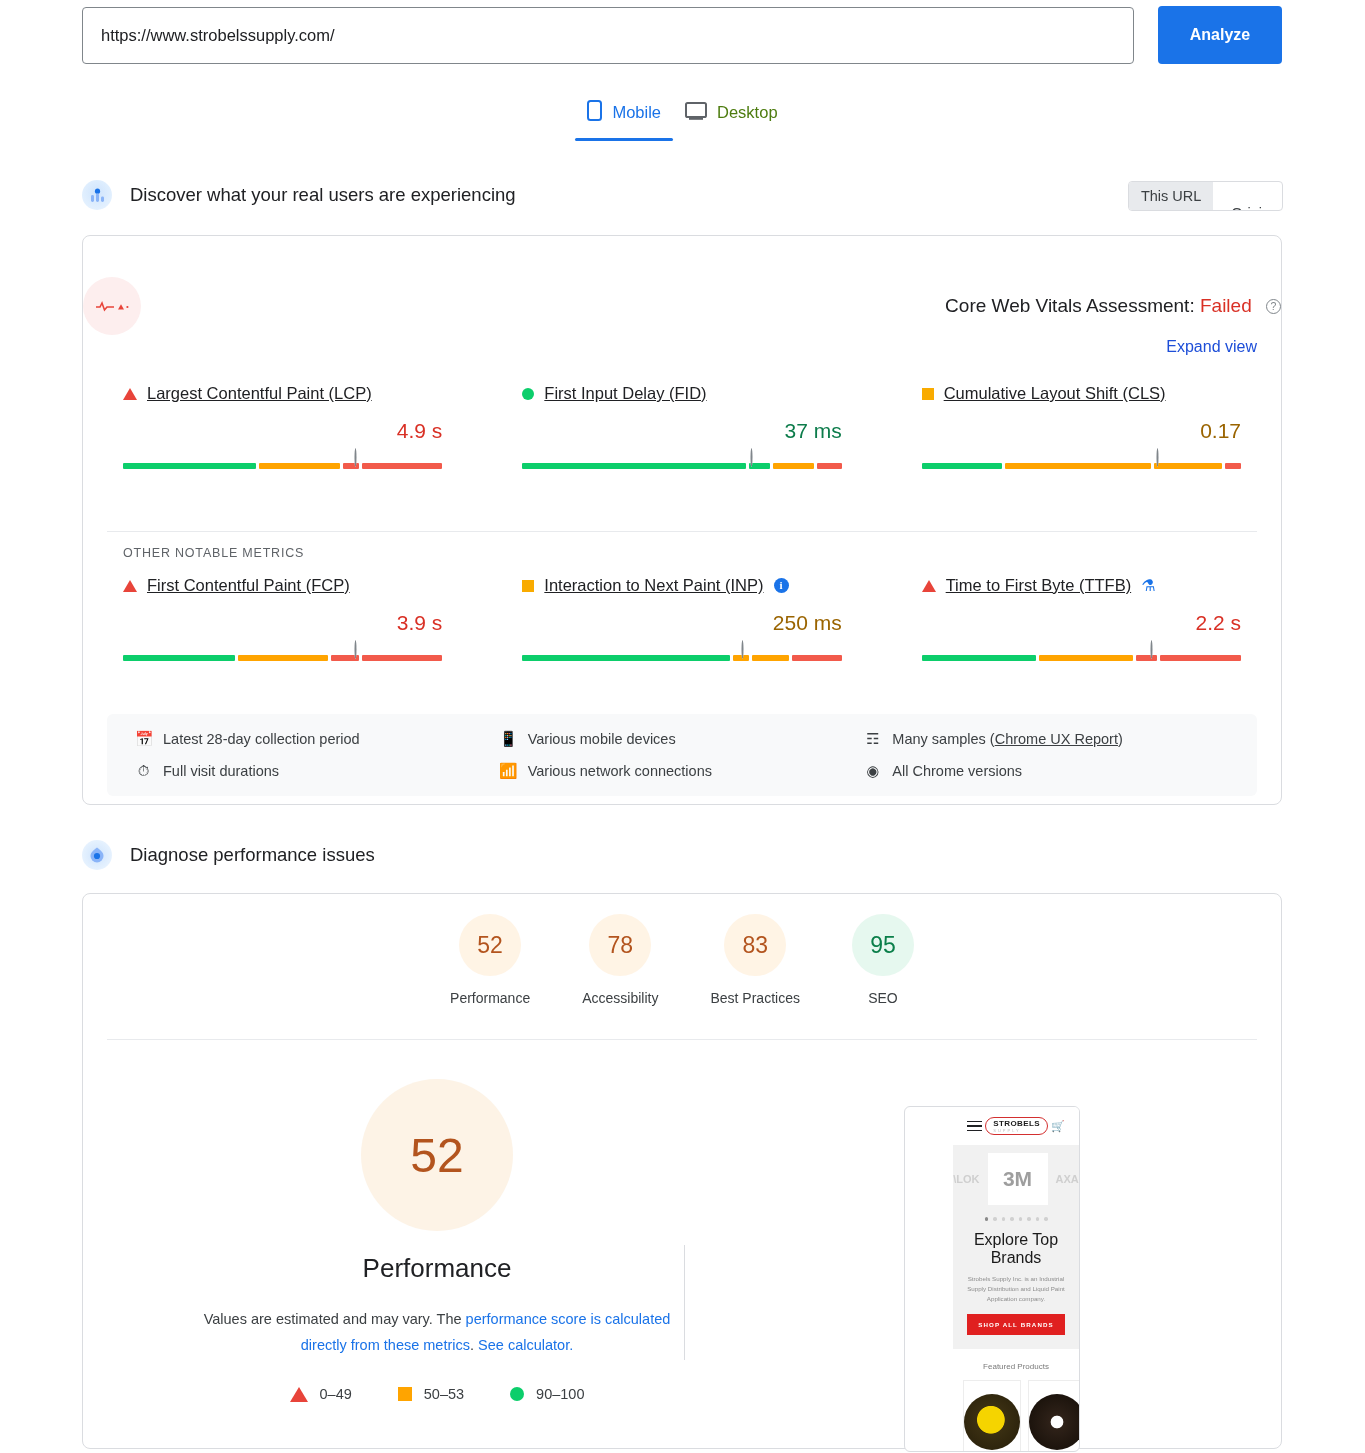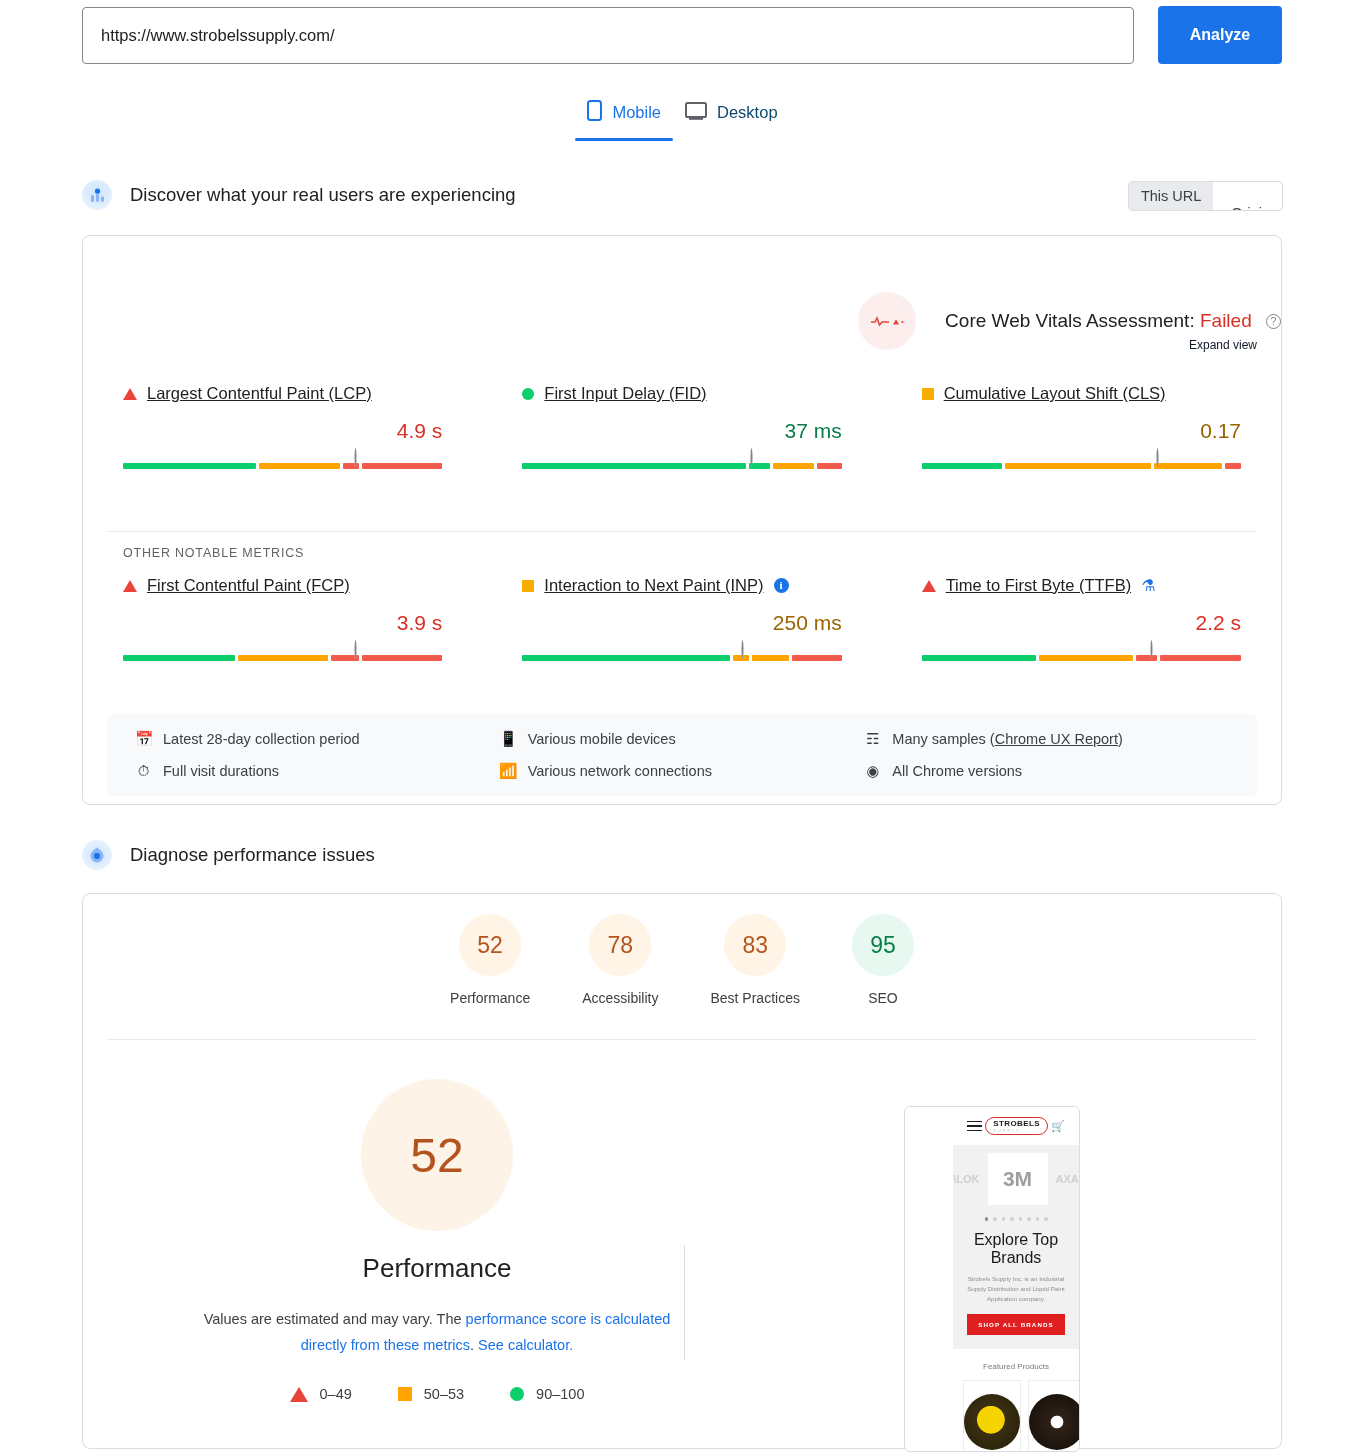--- a/index.html
+++ b/index.html
@@ -23,21 +23,21 @@
   }
   .analyze-btn {
     margin-left:24px; width:124px; height:58px;
     background:#1a73e8; color:#fff; border:none; border-radius:4px;
     font-size:16px; font-weight:bold; cursor:pointer;
     font-family:"Liberation Sans", sans-serif;
   }
 
   
   .ff-tabs { position:absolute; left:0; top:96px; width:1365px; display:flex; justify-content:center; }
-  .ff-tab { display:flex; align-items:center; gap:10px; padding:4px 12px 16px; font-size:16.5px; color:#0c4a6e; cursor:pointer; position:relative; }
+  .ff-tab { display:flex; align-items:center; gap:10px; padding:4px 12px 16px; font-size:16.5px; color:#4d7c0f; cursor:pointer; position:relative; }
   .ff-tab.active { color:#1a73e8; }
   .ff-tab.active:after { content:""; position:absolute; left:0; right:0; bottom:0; height:3px; background:#1a73e8; border-radius:2px; }
 
   
   .sec-head { position:absolute; display:flex; align-items:center; gap:18px; }
   .sec-head .title { font-size:18.5px; color:#202124; }
   .circ-icon { width:30px; height:30px; border-radius:50%; display:flex; align-items:center; justify-content:center; flex:0 0 auto; }
   .icon-users { background:radial-gradient(circle at 50% 42%, #cfe4fd 0%, #dfeefe 55%, #eaf4ff 100%); }
   .icon-diag  { background:radial-gradient(circle at 50% 50%, #cfe4fd 0%, #e3f0fe 60%, #f0f7ff 100%); }
 
@@ -46,27 +46,27 @@
   .url-toggle div { padding:0 12px; font-size:14.5px; color:#3c4043; display:flex; align-items:center; cursor:pointer; background:#fff; }
   .url-toggle div.sel { background:#e8eaed; }
   .url-toggle div + div { border-left:6px solid #701a75;margin-top:31px; }
 
   
   .card { position:absolute; border:1px solid #dadce0; border-radius:8px; background:#fff; }
   #crux-card { left:82px; top:235px; width:1200px; height:570px; }
   #diag-card { left:82px; top:893px; width:1200px; height:556px; }
 
   
-  .cwv-head { position:absolute; left:0; top:56px; width:100%; display:flex; align-items:center; justify-content:flex-end; gap:29px; }
+  .cwv-head { position:absolute; left:0; top:41px; width:100%; display:flex; align-items:center; justify-content:space-between; gap:29px; }
   .pulse-circle { width:58px; height:58px; border-radius:50%; background:#fdeeee; display:flex; align-items:center; justify-content:center; }
   .cwv-title { font-size:19px; color:#202124; }
   .cwv-title .failed { color:#d93025; }
   .help-ico { display:inline-block; width:15px; height:15px; border:1.3px solid #80868b; border-radius:50%; color:#80868b;
               font-size:10.5px; line-height:13px; text-align:center; margin-left:9px; vertical-align:2px; cursor:pointer; }
-  .expand-view { position:absolute; right:24px; top:102px; font-size:12px; color:#0f172a; cursor:pointer; }
+  .expand-view { position:absolute; right:24px; top:102px; font-size:16px; color:#1d4ed8; cursor:pointer; }
 
   
   .metrics-grid { position:absolute; left:0; width:100%; display:grid; grid-template-columns:1fr 1fr 1fr; }
   #grid-core  { top:148px; }
   #grid-other { top:340px; }
   .metric { padding:0 40px; }
   .metric-label { display:flex; align-items:center; gap:10px; font-size:16.5px; }
   .metric-label .name { text-decoration:underline; color:#202124; cursor:pointer; }
   .m-tri { width:0; height:0; border-left:7px solid transparent; border-right:7px solid transparent; border-bottom:12px solid #e8443a; flex:0 0 auto; }
   .m-sq  { width:12px; height:12px; background:#f9ab00; flex:0 0 auto; }

